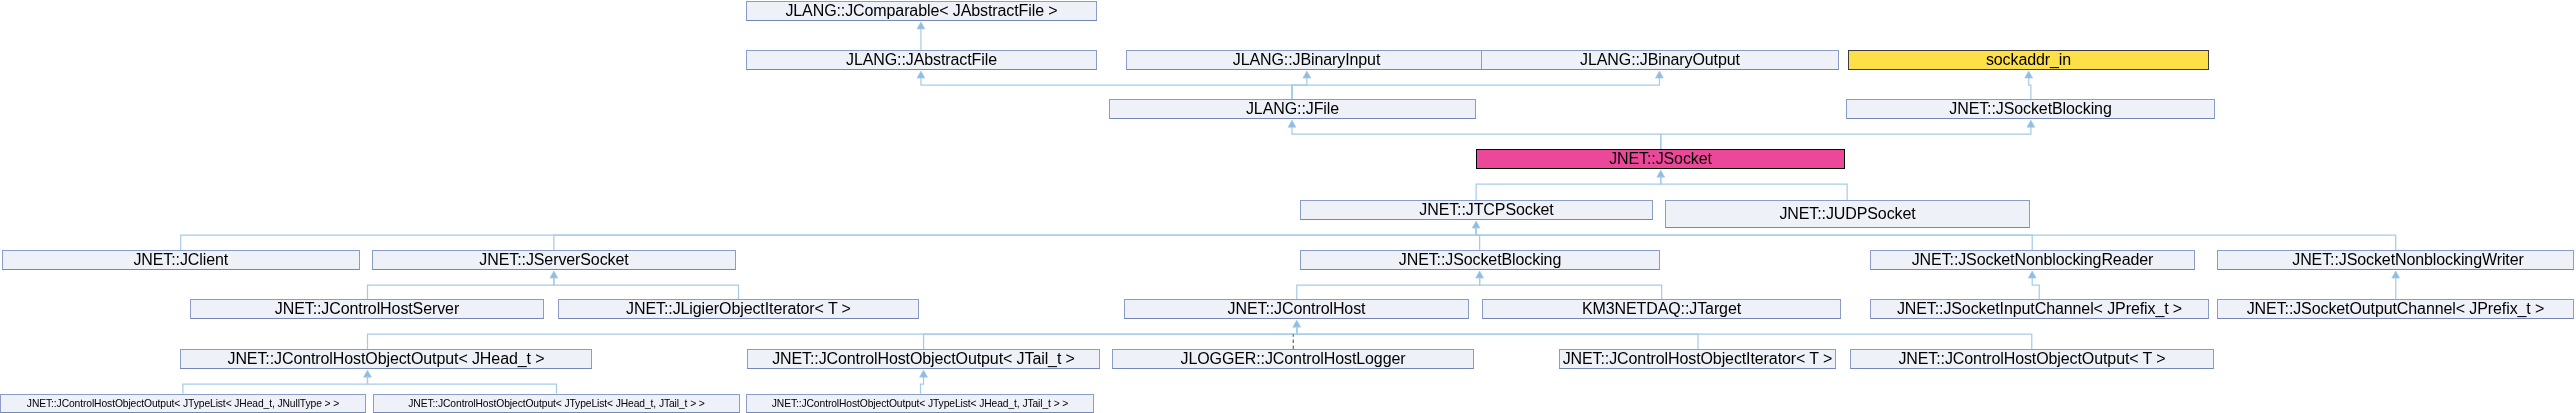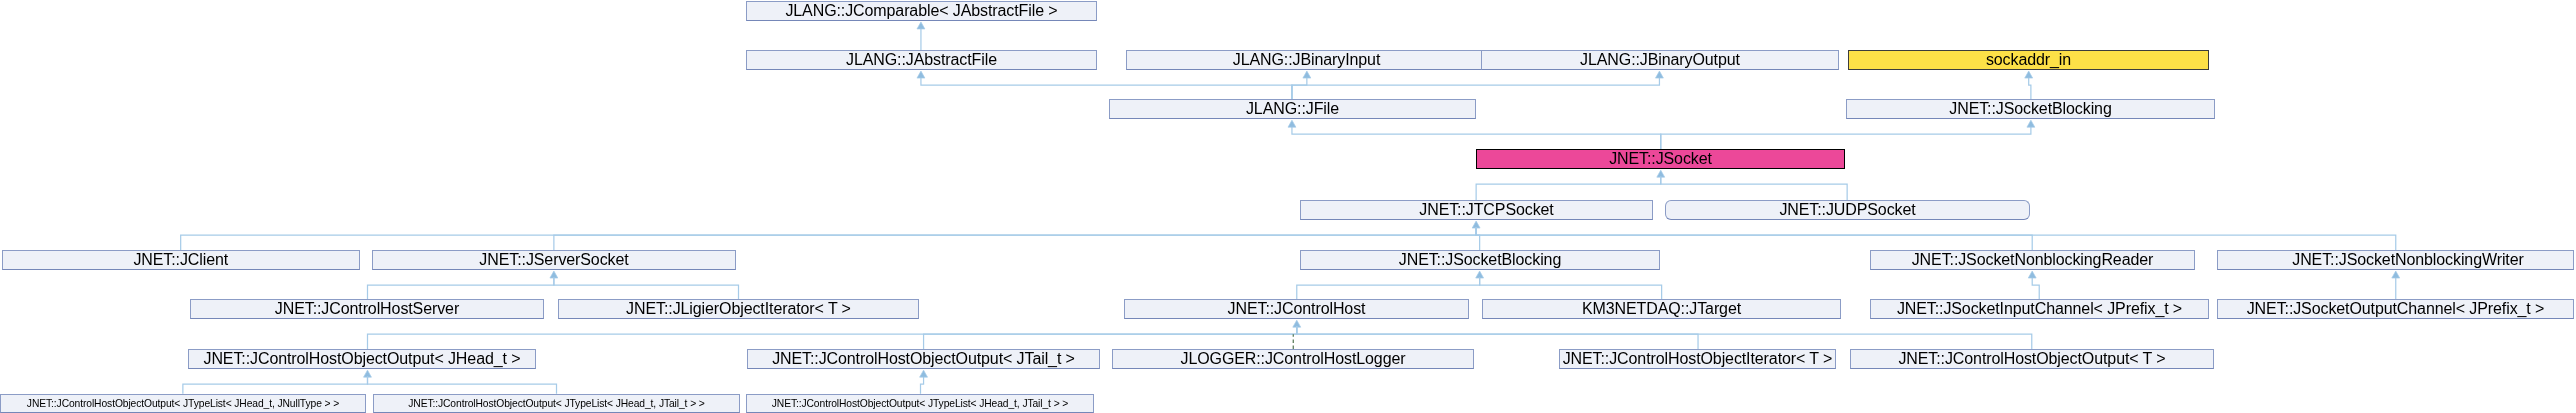--- a/index.html
+++ b/index.html
@@ -121,21 +121,21 @@
     </div>
     <div class="node" style="left: 1846px; top: 99px; width: 369px; height: 20px;">
       <span>JNET::JSocketBlocking</span>
     </div>
     <div class="node current" style="left: 1476px; top: 149px; width: 369px; height: 20px;">
       <span>JNET::JSocket</span>
     </div>
     <div class="node" style="left: 1300px; top: 200px; width: 353px; height: 20px; padding-left: 20px;">
       <span>JNET::JTCPSocket</span>
     </div>
-    <div class="node" style="left: 1665px; top: 200px; width: 365px; height: 20px; border-radius: 6px;">
+    <div class="node" style="left: 1665px; top: 200px; width: 365px; height: 28px;">
       <span>JNET::JUDPSocket</span>
     </div>
     <div class="node" style="left: 1.8px; top: 250px; width: 358px; height: 20px;">
       <span>JNET::JClient</span>
     </div>
     <div class="node" style="left: 372px; top: 250px; width: 364px; height: 20px;">
       <span>JNET::JServerSocket</span>
     </div>
     <div class="node" style="left: 1300px; top: 250px; width: 360px; height: 20px;">
       <span>JNET::JSocketBlocking</span>
@@ -157,21 +157,21 @@
     </div>
     <div class="node" style="left: 1482px; top: 299px; width: 359px; height: 20px;">
       <span>KM3NETDAQ::JTarget</span>
     </div>
     <div class="node" style="left: 1870px; top: 299px; width: 339px; height: 20px;">
       <span>JNET::JSocketInputChannel&lt; JPrefix_t &gt;</span>
     </div>
     <div class="node" style="left: 2217px; top: 299px; width: 357px; height: 20px;">
       <span>JNET::JSocketOutputChannel&lt; JPrefix_t &gt;</span>
     </div>
-    <div class="node" style="left: 188px; top: 349px; width: 348px; height: 20px;">
+    <div class="node" style="left: 180px; top: 349px; width: 412px; height: 20px;">
       <span>JNET::JControlHostObjectOutput&lt; JHead_t &gt;</span>
     </div>
     <div class="node" style="left: 747px; top: 349px; width: 353px; height: 20px;">
       <span>JNET::JControlHostObjectOutput&lt; JTail_t &gt;</span>
     </div>
     <div class="node" style="left: 1112px; top: 349px; width: 362px; height: 20px;">
       <span>JLOGGER::JControlHostLogger</span>
     </div>
     <div class="node" style="left: 1559px; top: 349px; width: 277px; height: 20px;">
       <span>JNET::JControlHostObjectIterator&lt; T &gt;</span>

